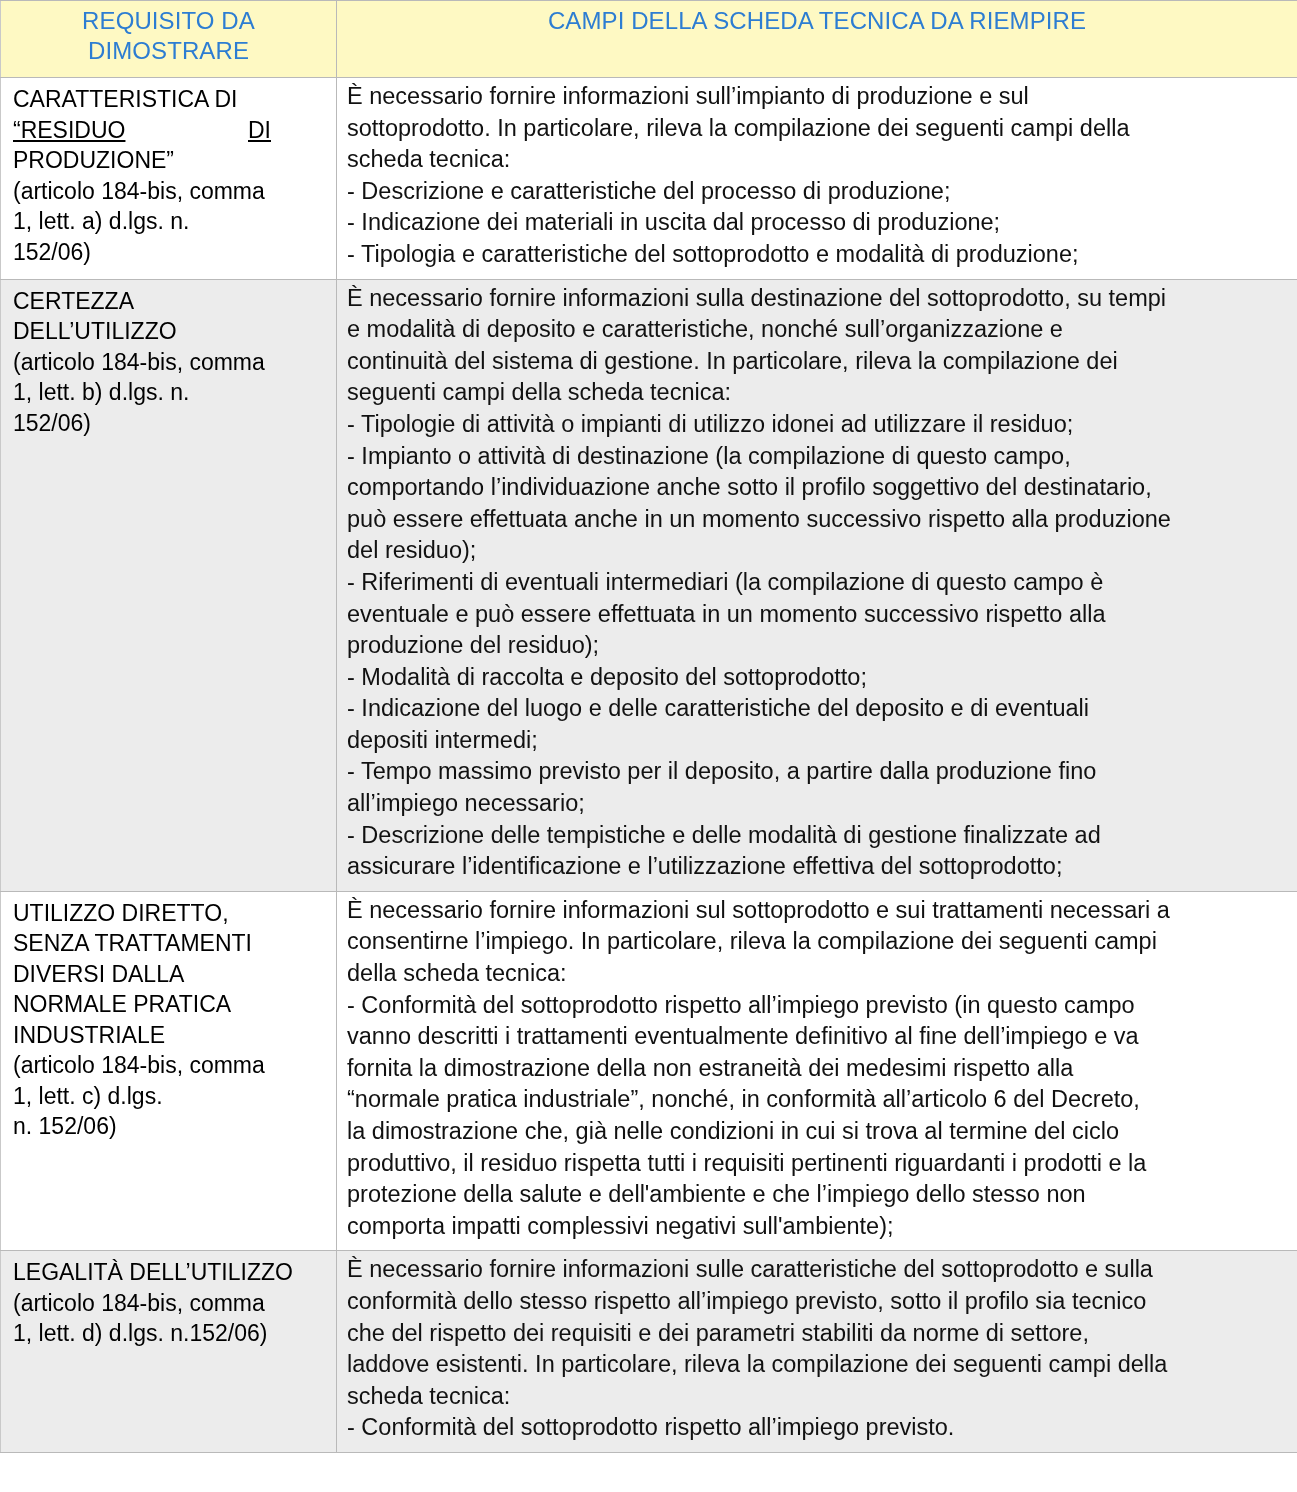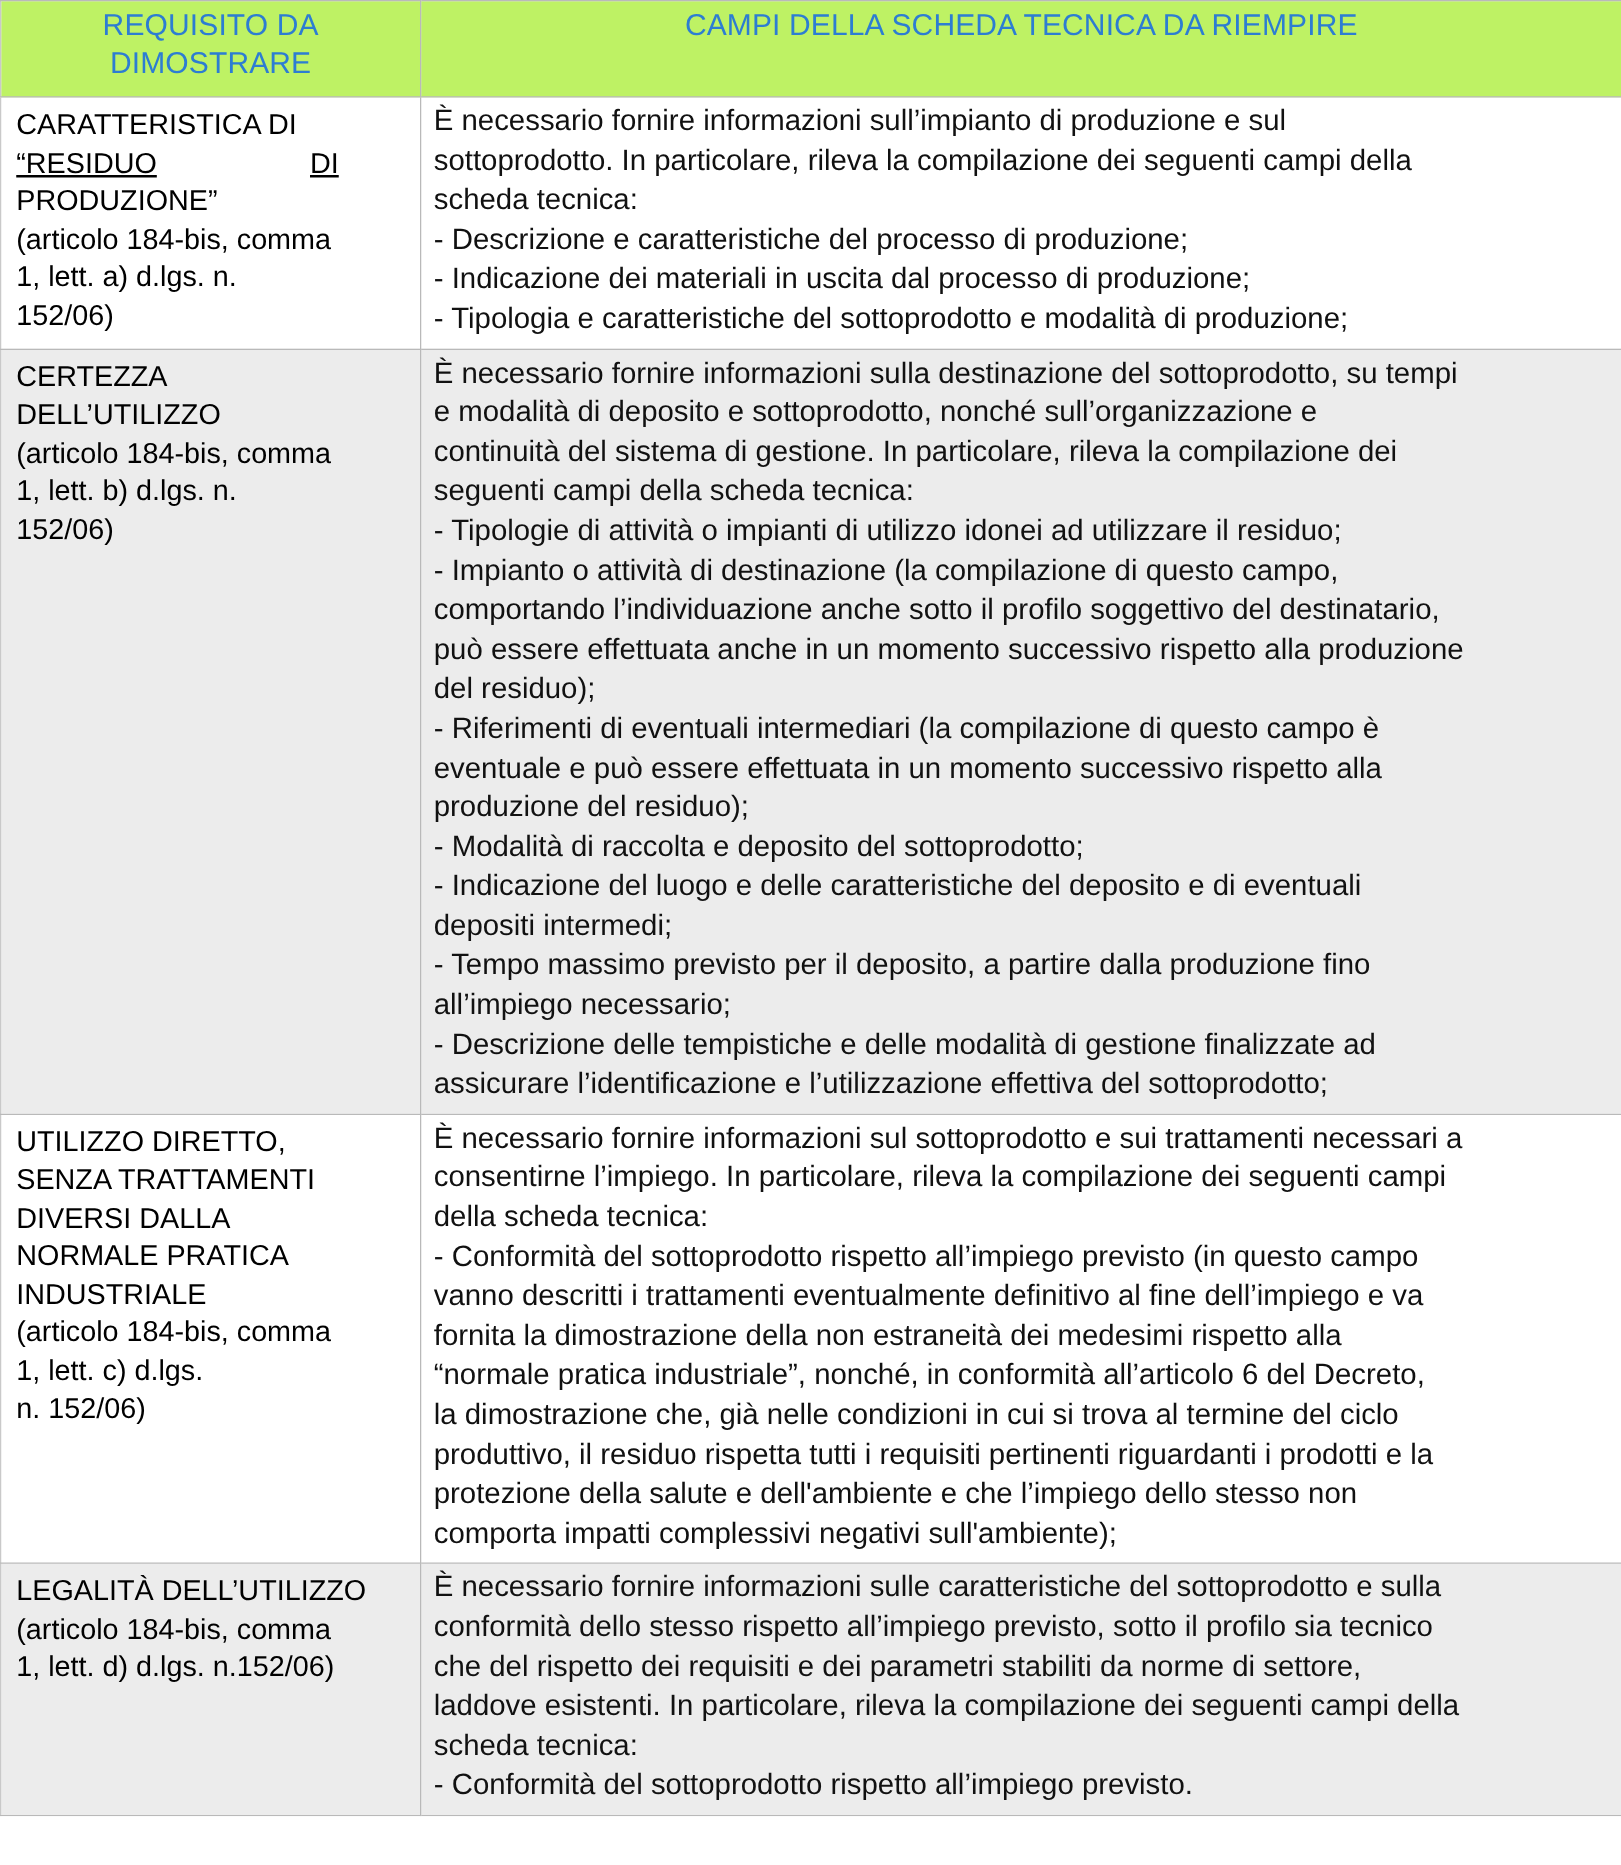--- a/index.html
+++ b/index.html
@@ -26,21 +26,21 @@
     vertical-align: top;
     padding: 0;
   }
   .doc-table tr th:first-child,
   .doc-table tr td:first-child {
     border-left: 1px solid #c9c9c9;
   }
 
   
   thead th {
-    background: #bef264;
+    background: #fef9c3;
     border-top: 1px solid #ffffff;
     border-bottom: 1px solid #c6c6c6;
     height: 76px;
     text-align: center;
     font-weight: normal;
   }
   .hdr-text {
     display: block;
     color: #2d7dd2;
     font-family: "Liberation Sans Narrow", "Liberation Sans", sans-serif;
@@ -129,21 +129,21 @@
     <tr class="shaded">
       <td class="req">
         <span class="line">CERTEZZA</span>
         <span class="line">DELL’UTILIZZO</span>
         <span class="line">(articolo 184-bis, comma</span>
         <span class="line">1, lett. b) d.lgs. n.</span>
         <span class="line">152/06)</span>
       </td>
       <td class="fields">
         <span class="line">È necessario fornire informazioni sulla destinazione del sottoprodotto, su tempi</span>
-        <span class="line">e modalità di deposito e sottoprodotto, nonché sull’organizzazione e</span>
+        <span class="line">e modalità di deposito e caratteristiche, nonché sull’organizzazione e</span>
         <span class="line">continuità del sistema di gestione. In particolare, rileva la compilazione dei</span>
         <span class="line">seguenti campi della scheda tecnica:</span>
         <span class="line">- Tipologie di attività o impianti di utilizzo idonei ad utilizzare il residuo;</span>
         <span class="line">- Impianto o attività di destinazione (la compilazione di questo campo,</span>
         <span class="line">comportando l’individuazione anche sotto il profilo soggettivo del destinatario,</span>
         <span class="line">può essere effettuata anche in un momento successivo rispetto alla produzione</span>
         <span class="line">del residuo);</span>
         <span class="line">- Riferimenti di eventuali intermediari (la compilazione di questo campo è</span>
         <span class="line">eventuale e può essere effettuata in un momento successivo rispetto alla</span>
         <span class="line">produzione del residuo);</span>

